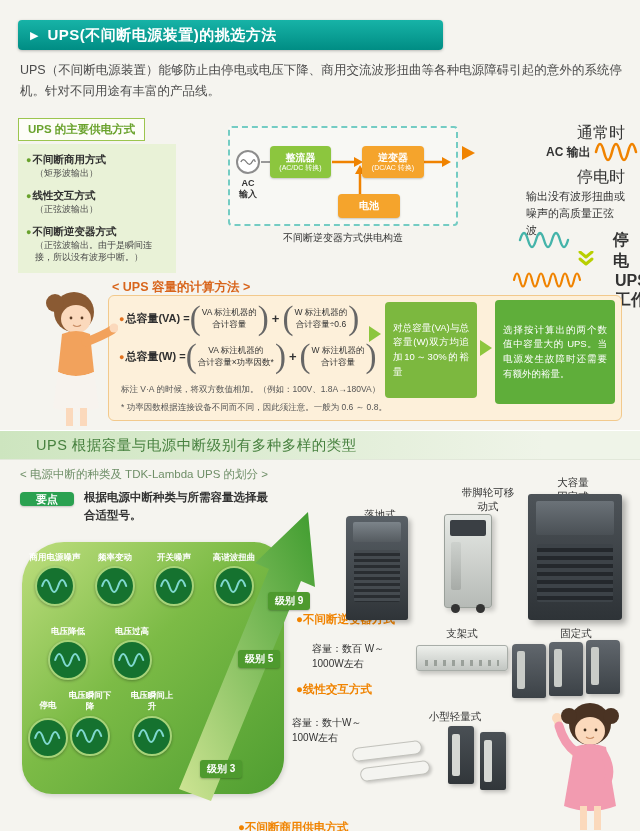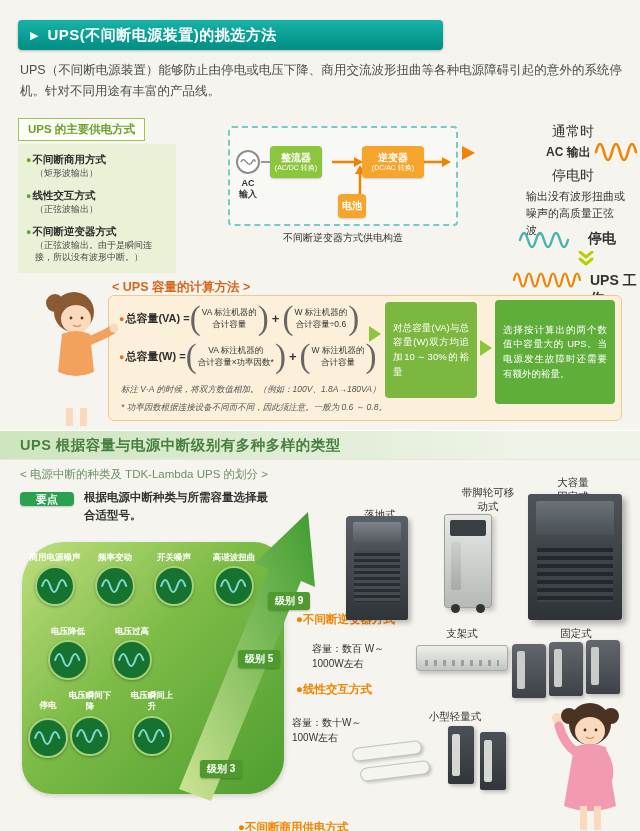--- a/index.html
+++ b/index.html
@@ -31,43 +31,43 @@
   .cbox.green{background:#8cc63e;}
   .cbox.orange{background:#f5a42c;}
   .cbox-name{font-size:10px;font-weight:bold;line-height:1.15;}
   .cbox-sub{font-size:7px;line-height:1.2;}
   .ac-circle{position:absolute;width:24px;height:24px;border:2px solid #8d8d8d;border-radius:50%;
              background:#fff;display:flex;align-items:center;justify-content:center;}
   .ac-label{position:absolute;font-size:9px;font-weight:bold;color:#333;text-align:center;line-height:1.25;}
   .circuit-caption{font-size:10px;color:#333;text-align:center;}
 
   
-  .wf-label{font-size:14px;color:#333;}
+  .wf-label{font-size:16px;color:#333;margin-left:25px;}
   .wf-bold{font-size:12px;font-weight:bold;color:#333;}
   .wf-desc{font-size:11px;color:#333;line-height:1.55;}
   .tri-right{width:0;height:0;border-top:7px solid transparent;border-bottom:7px solid transparent;border-left:13px solid #f08300;}
 
   
   .cap-title{font-size:12.5px;font-weight:bold;color:#d8651c;}
   .cap-panel{background:#fdf0da;border:1px solid #f2c98c;border-radius:6px;}
   .f-row{position:absolute;display:flex;align-items:center;}
   .f-bullet{color:#e2711d;font-size:9px;margin-right:1px;}
   .f-label{font-size:11px;font-weight:bold;color:#2f2f2f;white-space:nowrap;}
   .f-paren{font-size:33px;font-weight:300;color:#666;line-height:1;font-family:"Liberation Serif","DejaVu Serif",serif;}
   .f-term{text-align:center;font-size:8.5px;color:#333;line-height:1.3;white-space:nowrap;margin:0 1px;}
   .f-plus{font-size:13px;font-weight:bold;color:#333;margin:0 3px;}
   .tri-green{width:0;height:0;border-top:8px solid transparent;border-bottom:8px solid transparent;border-left:12px solid #8cc63e;}
   .gbox{position:absolute;color:#fff;border-radius:4px;display:flex;align-items:center;padding:6px 8px;
         font-size:9.5px;line-height:1.55;text-align:justify;}
-  .note{position:absolute;font-size:8.5px;color:#555;font-style:italic;}
+  .note{position:absolute;font-size:8.5px;color:#555;}
 
   
   .sec2-band{background:linear-gradient(to right,#cde5bf,#eff4e8 85%);display:flex;align-items:center;
              border-top:1px solid #fff;border-bottom:1px solid #e2e8da;}
-  .sec2-title{font-size:14.5px;font-weight:bold;color:#47813f;padding-left:20px;letter-spacing:.5px;}
+  .sec2-title{font-size:14.5px;font-weight:normal;color:#47813f;padding-left:36px;letter-spacing:.5px;}
   .subtitle{font-size:11.5px;color:#6f8f68;}
   .kp-chip{background:#2aa150;color:#fff;font-size:11px;font-weight:bold;display:flex;align-items:center;
            justify-content:center;border-radius:4px;box-shadow:0 1px 2px rgba(0,0,0,.2);}
   .kp-text{font-size:11.5px;font-weight:bold;color:#333;line-height:1.55;}
 
   
   .blob{background:linear-gradient(135deg,#bede7e 0%,#7cbb46 45%,#4f9e31 100%);
         border-radius:42px 30px 36px 30px;box-shadow:1px 2px 5px rgba(0,0,0,.15);}
   .d-label{position:absolute;color:#fff;font-size:8.5px;font-weight:bold;text-align:center;line-height:1.25;}
   .wave-circle{position:absolute;width:40px;height:40px;border-radius:50%;background:#15722f;
@@ -150,29 +150,29 @@
     </svg>
     <div class="ac-circle" style="left:6px;top:22px;">
       <svg viewBox="0 0 20 12" width="16" height="10">
           <path d="M1 6 Q4 0 8 6 T15 6 T19 6" fill="none" stroke="#777" stroke-width="1.6"></path>
         </svg>
     </div>
     <div class="ac-label" style="left:2px;top:50px;width:32px;">
       <div>AC</div>
       <div>输入</div>
     </div>
-    <div class="cbox green" style="left:40px;top:18px;width:52px;height:32px;">
+    <div class="cbox green" style="left:40px;top:18px;width:61px;height:32px;">
       <div class="cbox-name">整流器</div>
       <div class="cbox-sub">(AC/DC 转换)</div>
     </div>
     <div class="cbox orange" style="left:132px;top:18px;width:62px;height:32px;">
       <div class="cbox-name">逆变器</div>
       <div class="cbox-sub">(DC/AC 转换)</div>
     </div>
-    <div class="cbox orange" style="left:108px;top:66px;width:28px;height:24px;text-align:right;">
+    <div class="cbox orange" style="left:108px;top:66px;width:62px;height:24px;text-align:right;">
       <div class="cbox-name">电池</div>
     </div>
   </div>
   <div class="abs circuit-caption" style="left:228px;top:231px;width:230px;">不间断逆变器方式供电构造</div>
 
   <div class="abs wf-label" style="left:552px;top:123px;">通常时</div>
   <div class="abs tri-right" style="left:462px;top:146px;"></div>
   <div class="abs wf-bold" style="left:546px;top:144px;">AC 输出</div>
   <svg class="abs" style="left:594px;top:132px;" width="44" height="40" viewBox="0 0 44 40">
     <path d="M2 20 Q6 4 10 20 T18 20 T26 20 T34 20 T42 20" fill="none" stroke="#f08300" stroke-width="2.6" stroke-linecap="round"></path>

